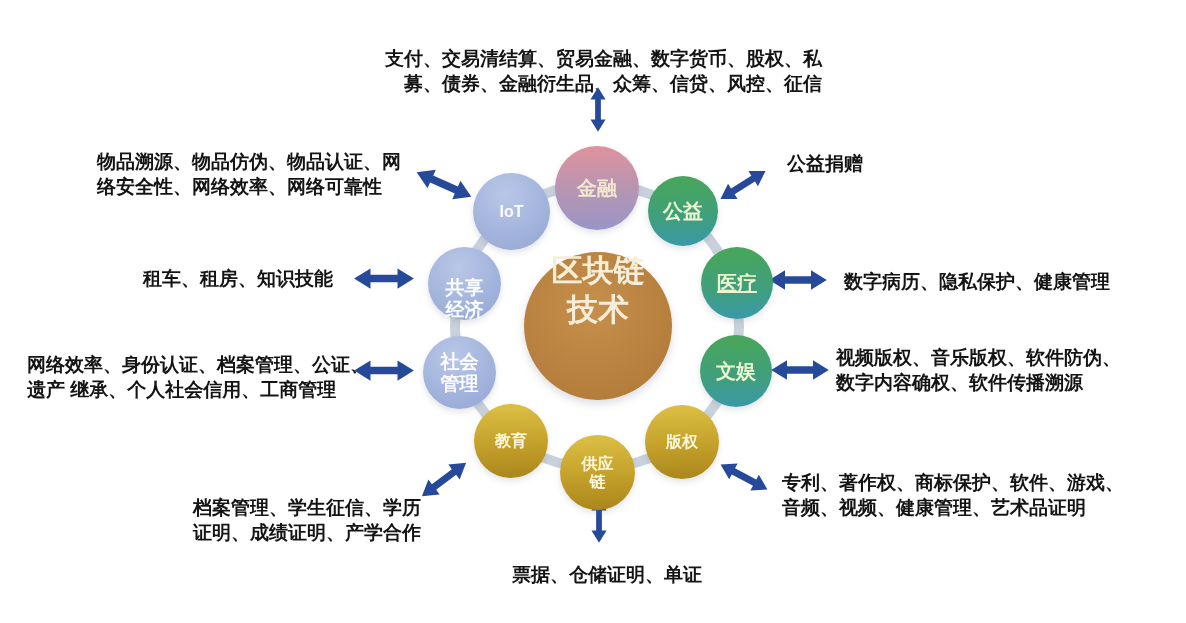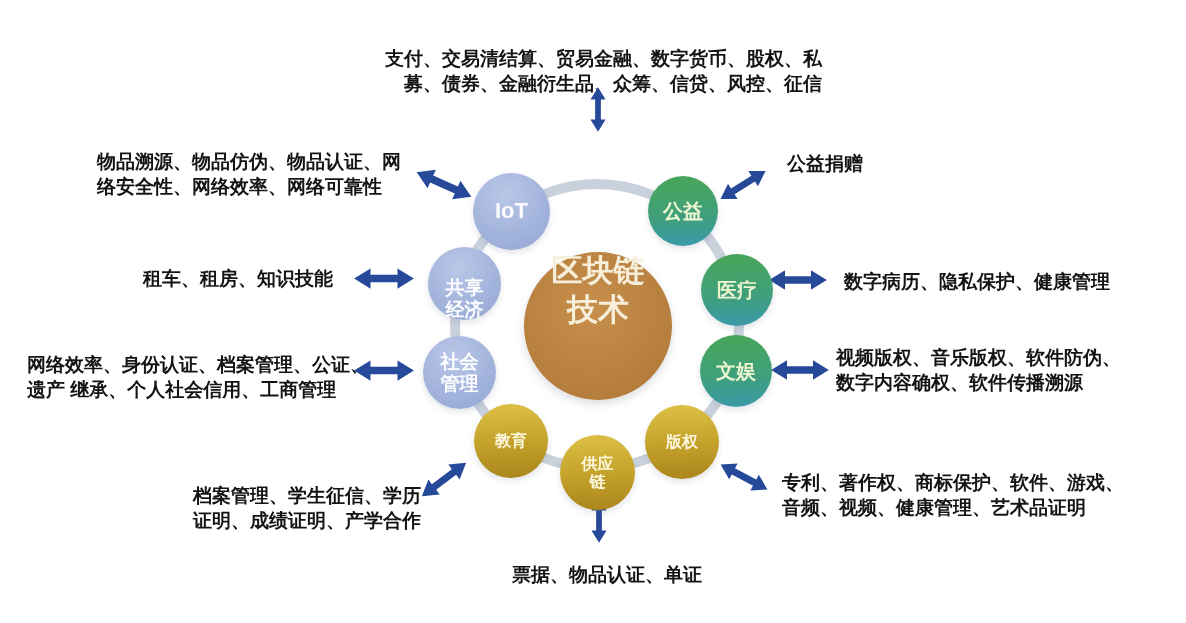--- a/index.html
+++ b/index.html
@@ -29,39 +29,39 @@
   }
   .center-node span{white-space:pre-line;line-height:1.25;}
   
   .t-pink {background:linear-gradient(178deg,#da929f 8%,#b495b4 55%,#9a95c6 96%);color:#f2e8cd;font-size:20px;}
   .t-blue {background:radial-gradient(circle at 42% 28%,#b9c7e7 0%,#a3b4dc 55%,#92a6d2 100%);color:#fdfdff;font-size:19px;}
   .t-green{background:linear-gradient(178deg,#47a55e 12%,#3f9f7e 60%,#3a99a7 98%);color:#ecf5cf;font-size:20px;}
   .t-gold {background:linear-gradient(178deg,#d9bc41 8%,#c3a02a 55%,#ab871c 98%);color:#fdf7dd;font-size:16px;}
   
   .n-finance {left:555px;top:146px;width:84px;height:84px;}
   .n-charity {left:648px;top:176px;width:70px;height:70px;}
-  .n-medical {left:701px;top:254px;width:72px;height:72px;}
+  .n-medical {left:701px;top:247px;width:72px;height:72px;text-decoration:underline;}
   .n-entertainment{left:700px;top:335px;width:72px;height:72px;}
   .n-copyright{left:645px;top:405px;width:74px;height:74px;}
   .n-supply  {left:560px;top:435px;width:75px;height:75px;}
   .n-education{left:474px;top:404px;width:74px;height:74px;}
   .n-social  {left:423px;top:336px;width:73px;height:73px;}
   .n-sharing {left:428px;top:247px;width:73px;height:73px;align-items:flex-end;}
-  .n-iot     {left:473px;top:173px;width:77px;height:77px;font-size:22px;}
+  .n-iot     {left:473px;top:173px;width:77px;height:77px;font-size:16px;}
   
   .tb{
     position:absolute;z-index:2;
     color:#141414;font-weight:700;font-size:19px;line-height:25px;
     white-space:pre-line;
   }
   .tb-finance {left:380px;top:46px;width:442px;text-align:right;}
   .tb-iot     {left:97px; top:149px;}
   .tb-sharing {left:143px;top:266px;}
   .tb-social  {left:27px; top:352px;}
-  .tb-education{left:193px;top:483px;}
+  .tb-education{left:193px;top:495px;}
   .tb-supply  {left:512px;top:562px;}
   .tb-copyright{left:782px;top:470px;}
   .tb-entertainment{left:836px;top:345px;}
   .tb-medical {left:844px;top:269px;}
   .tb-charity {left:787px;top:151px;}
   
   .arrow{position:absolute;z-index:2;}
   .arrow svg{display:block;}
   .arrow path{fill:#27499a;}
   .a-finance {left:575px;top:99px; transform:rotate(90deg) ;transform-origin:center;}
@@ -82,20 +82,23 @@
 
   <svg class="ring-svg" width="1186" height="623">
     <circle cx="597" cy="326" r="142" fill="none" stroke="#c9d2dc" stroke-width="10"></circle>
   </svg>
 
   <div class="center-node">
     <span>区块链
 技术</span>
   </div>
 
+  <div class="node t-pink n-finance">
+    <span>金融</span>
+  </div>
   <div class="node t-green n-charity">
     <span>公益</span>
   </div>
   <div class="node t-green n-medical">
     <span>医疗</span>
   </div>
   <div class="node t-green n-entertainment">
     <span>文娱</span>
   </div>
   <div class="node t-gold n-supply">
@@ -121,21 +124,21 @@
   </div>
 
   <div class="tb tb-finance">支付、交易清结算、贸易金融、数字货币、股权、私
 募、债券、金融衍生品、众筹、信贷、风控、征信</div>
   <div class="tb tb-charity">公益捐赠</div>
   <div class="tb tb-entertainment">视频版权、音乐版权、软件防伪、
 数字内容确权、软件传播溯源</div>
   <div class="tb tb-medical">数字病历、隐私保护、健康管理</div>
   <div class="tb tb-copyright">专利、著作权、商标保护、软件、游戏、
 音频、视频、健康管理、艺术品证明</div>
-  <div class="tb tb-supply">票据、物品认证、单证</div>
+  <div class="tb tb-supply">票据、仓储证明、单证</div>
   <div class="tb tb-education">档案管理、学生征信、学历
 证明、成绩证明、产学合作</div>
   <div class="tb tb-social">网络效率、身份认证、档案管理、公证、
 遗产 继承、个人社会信用、工商管理</div>
   <div class="tb tb-sharing">租车、租房、知识技能</div>
   <div class="tb tb-iot">物品溯源、物品仿伪、物品认证、网
 络安全性、网络效率、网络可靠性</div>
 
   <div class="arrow a-finance">
     <svg width="46" height="21" viewBox="0 0 64 28">

